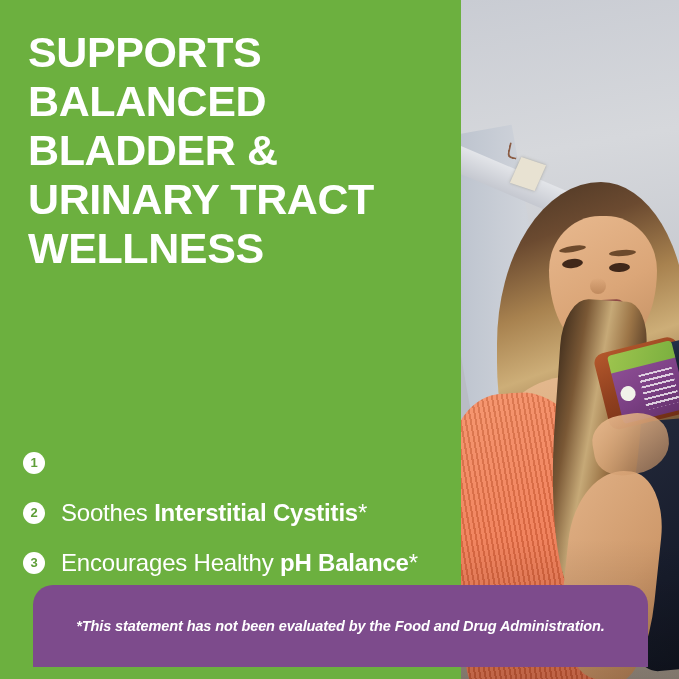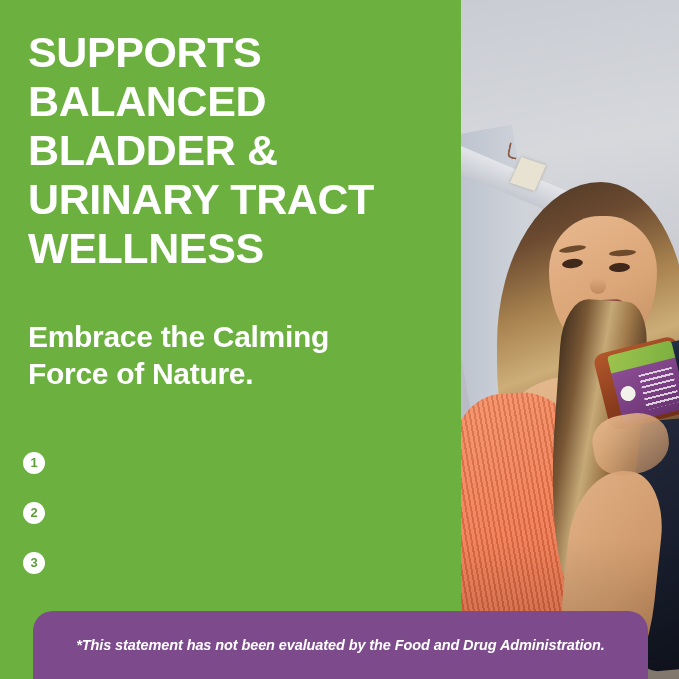--- a/index.html
+++ b/index.html
@@ -336,23 +336,23 @@
     position: absolute;
     left: 0; bottom: 0;
     width: 218px; height: 140px;
     background: linear-gradient(180deg, rgba(0,0,0,0) 0%, rgba(0,0,0,0.18) 100%);
   }
 
   
   .disclaimer {
     position: absolute;
     left: 33px;
-    bottom: 0;
+    bottom: 12px;
     width: 615px;
-    height: 68px;
+    height: 82px;
     background: #7d4b8c;
     border-radius: 20px 20px 0 0;
     z-index: 3;
     display: flex;
     flex-direction: column;
     align-items: center;
     justify-content: center;
   }
   .disclaimer-line {
     color: #ffffff;
@@ -410,32 +410,32 @@
   </div>
 
   <div class="green-panel">
 
     <div class="headline">SUPPORTS
 BALANCED
 BLADDER &amp;
 URINARY TRACT
 WELLNESS</div>
 
-    <div class="subheadline">Embrace the Calming
-Force of Nature.</div>
 
     <ul class="benefit-list">
       <li class="benefit-item">
         <span class="benefit-badge">1</span>
       </li>
       <li class="benefit-item">
         <span class="benefit-badge">2</span>
+        <span class="benefit-text"><span>Soothes </span><span class="em">Interstitial Cystitis</span><span class="star">*</span></span>
       </li>
       <li class="benefit-item">
         <span class="benefit-badge">3</span>
+        <span class="benefit-text"><span>Encourages Healthy </span><span class="em">pH Balance</span><span class="star">*</span></span>
       </li>
     </ul>
   </div>
 
   <div class="disclaimer">
     <div class="disclaimer-line">*This statement has not been evaluated by the Food and Drug Administration.</div>
   </div>
 
 </div>
 

